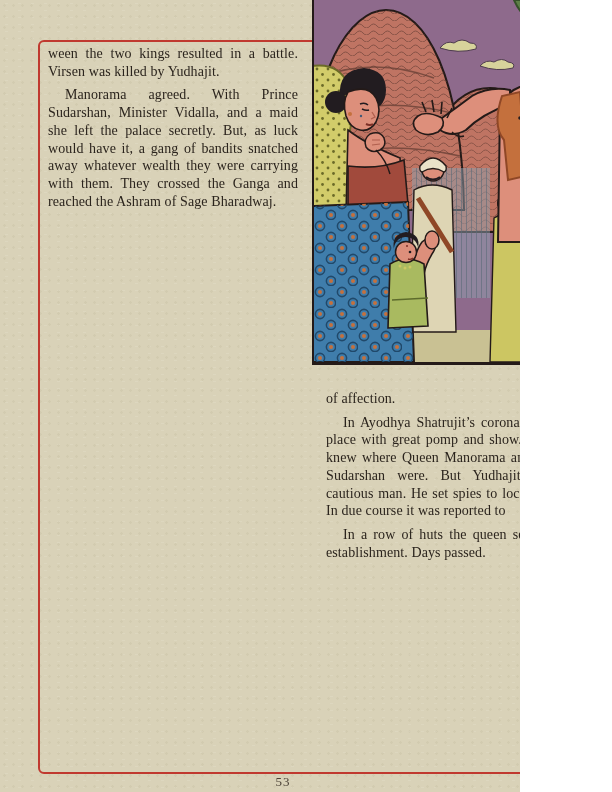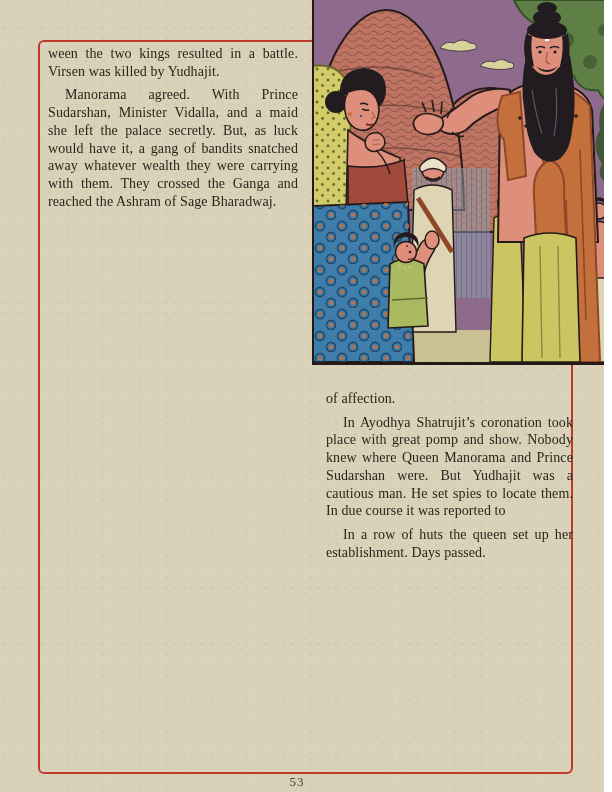--- a/index.html
+++ b/index.html
@@ -1,33 +1,33 @@
 <!DOCTYPE html>
 <html lang="en" style="--paper: #d9d2b8; --frame: #c0392f; --ink: #2b241d; --sky: #8e6a8c; --cloud: #d7d39b; --tree: #5e8047; --tree_dark: #36512a; --hut: #bf7463; --hut_dark: #5f3a31; --skin: #dd8f7b; --skin_shadow: #b05f4e; --hair: #221c20; --robe: #c4703d; --robe_dark: #8f4726; --dhoti: #ccc662; --shawl: #d2cc6a; --shawl_dark: #6b6a28; --skirt: #3f7dab; --skirt_dark: #20496b; --cream_cloth: #ded5b4; --ground: #c9c193; --hatch_blue: #8fa0ad; --outline: #241a18;"><head>
 <meta charset="utf-8">
 <style>
   html,body{margin:0;padding:0;}
   body{width:612px;height:792px;overflow:hidden;font-family:"Liberation Serif", serif;}
-  .page{position:relative;width:604px;height:792px;background:var(--paper,#d9d2b8);overflow:hidden;}
+  .page{position:relative;width:520px;height:792px;background:var(--paper,#d9d2b8);overflow:hidden;}
   .page::after{content:"";position:absolute;inset:0;pointer-events:none;
     background-image:radial-gradient(rgba(110,90,55,.06) 1px, transparent 1.4px),
                      radial-gradient(rgba(255,255,255,.10) 1px, transparent 1.4px);
     background-size:9px 11px,13px 7px;}
   .frame{position:absolute;left:38px;top:40px;width:531px;height:730px;
     border:2px solid var(--frame,#c0392f);border-radius:6px;z-index:1;}
   .col{position:absolute;z-index:2;color:var(--ink,#2b241d);font-size:14px;line-height:17.7px;
     text-align:justify;overflow:hidden;letter-spacing:.1px;}
   .col p{margin:0 0 6px 0;text-indent:17px;}
   .col p.cont{text-indent:0;}
   #colL{left:48px;top:45px;width:250px;height:722px;}
   #colR{left:318px;top:390px;width:247px;height:378px;margin-left:8px;}
   .artwork{position:absolute;left:312px;top:0;width:300px;height:365px;z-index:3;
     border-left:2px solid #241a18;border-bottom:3px solid #241a18;box-sizing:border-box;background:var(--sky,#8e6a8c);}
   .artwork svg{display:block;width:100%;height:100%;}
-  .pagenum{position:absolute;left:267px;top:774px;width:60px;text-align:center;z-index:2;
+  .pagenum{position:absolute;left:253px;top:774px;width:60px;text-align:center;z-index:2;
     font-size:13px;color:#4a4136;letter-spacing:1px;}
 </style>
 </head>
 <body>
 
 <div class="page">
 
   <div class="frame"></div>
 
   <div class="col" id="colL">

